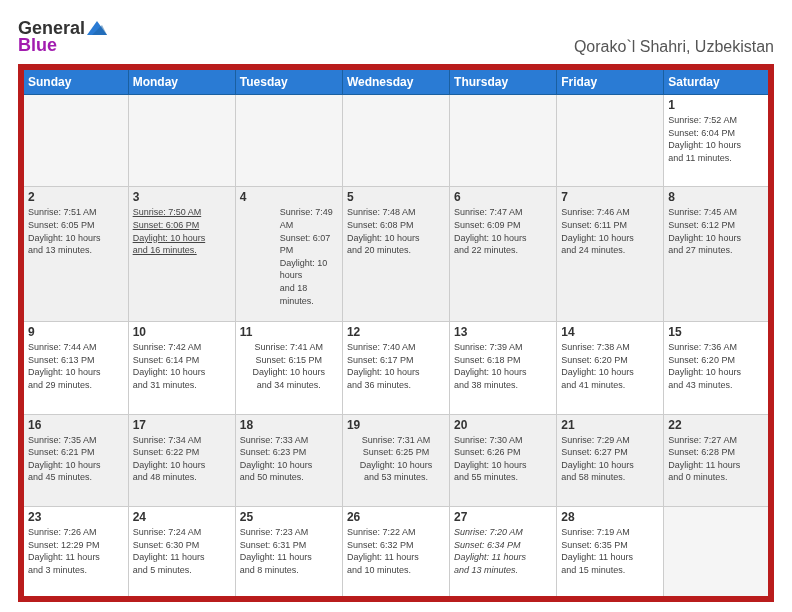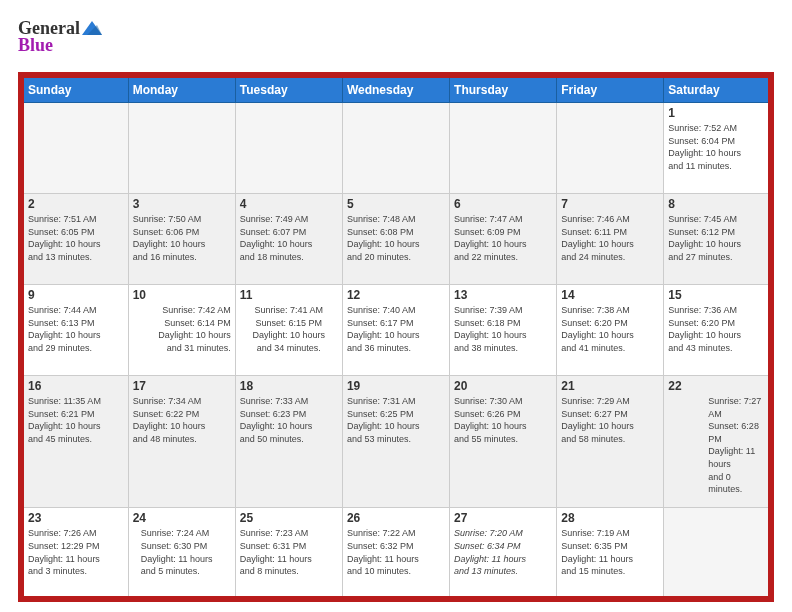--- a/index.html
+++ b/index.html
@@ -14,22 +14,21 @@
       width: 792px;
       height: 612px;
       padding: 18px 18px 10px 18px;
       display: flex;
       flex-direction: column;
     }
     .header {
       display: flex;
       justify-content: space-between;
       align-items: flex-end;
-      margin-bottom: 16px;
-      font-family: Liberation Serif, serif;
+      margin-bottom: 8px;
     }
     .logo {
       display: flex;
       align-items: center;
     }
     .logo-general { color: #333; }
     .logo-blue { color: #1a6bbf; }
     .title-block {
       text-align: right;
     }
@@ -103,20 +102,21 @@
           <span class="logo-general" style="font-size:18px;font-weight:bold;color:#333;">General</span>
           <svg width="20" height="16" viewBox="0 0 20 16" style="margin-left:2px;">
             <polygon points="0,14 10,0 20,14" fill="#2a7bd4"></polygon>
             <polygon points="5,14 15,4 20,14" fill="#1a5fa0" opacity="0.5"></polygon>
           </svg>
         </div>
         <span class="logo-blue" style="font-size:18px;font-weight:bold;color:#a21caf;display:block;margin-top:-4px;">Blue</span>
       </div>
     </div>
     <div class="title-block">
+      <div class="location-title">Qorako`l Shahri, Uzbekistan</div>
     </div>
   </div>
 
   <table class="calendar">
     <thead>
       <tr>
         <th>Sunday</th>
         <th>Monday</th>
         <th>Tuesday</th>
         <th>Wednesday</th>
@@ -144,28 +144,28 @@
         <tr class="row-shaded">
           <td>
             <div class="day-number">2</div>
             <div class="day-info" style="white-space: pre-line;">Sunrise: 7:51 AM
 Sunset: 6:05 PM
 Daylight: 10 hours
 and 13 minutes.</div>
           </td>
           <td>
             <div class="day-number">3</div>
-            <div class="day-info" style="white-space: pre-line;">Sunrise: 7:50 AM
+            <div class="day-info" style="white-space: pre-line; text-decoration: underline;">Sunrise: 7:50 AM
 Sunset: 6:06 PM
 Daylight: 10 hours
 and 16 minutes.</div>
           </td>
           <td>
             <div class="day-number">4</div>
-            <div class="day-info" style="white-space: pre-line;">Sunrise: 7:49 AM
+            <div class="day-info" style="white-space: pre-line; margin-left: 40px;">Sunrise: 7:49 AM
 Sunset: 6:07 PM
 Daylight: 10 hours
 and 18 minutes.</div>
           </td>
           <td>
             <div class="day-number">5</div>
             <div class="day-info" style="white-space: pre-line;">Sunrise: 7:48 AM
 Sunset: 6:08 PM
 Daylight: 10 hours
 and 20 minutes.</div>
@@ -195,21 +195,21 @@
         <tr class="row-white">
           <td>
             <div class="day-number">9</div>
             <div class="day-info" style="white-space: pre-line;">Sunrise: 7:44 AM
 Sunset: 6:13 PM
 Daylight: 10 hours
 and 29 minutes.</div>
           </td>
           <td>
             <div class="day-number">10</div>
-            <div class="day-info" style="white-space: pre-line; text-align: right;">Sunrise: 7:42 AM
+            <div class="day-info" style="white-space: pre-line;">Sunrise: 7:42 AM
 Sunset: 6:14 PM
 Daylight: 10 hours
 and 31 minutes.</div>
           </td>
           <td>
             <div class="day-number">11</div>
             <div class="day-info" style="white-space: pre-line; text-align: center;">Sunrise: 7:41 AM
 Sunset: 6:15 PM
 Daylight: 10 hours
 and 34 minutes.</div>
@@ -239,79 +239,79 @@
             <div class="day-number">15</div>
             <div class="day-info" style="white-space: pre-line;">Sunrise: 7:36 AM
 Sunset: 6:20 PM
 Daylight: 10 hours
 and 43 minutes.</div>
           </td>
         </tr>
         <tr class="row-shaded">
           <td>
             <div class="day-number">16</div>
-            <div class="day-info" style="white-space: pre-line;">Sunrise: 11:35 AM
+            <div class="day-info" style="white-space: pre-line;">Sunrise: 7:35 AM
 Sunset: 6:21 PM
 Daylight: 10 hours
 and 45 minutes.</div>
           </td>
           <td>
             <div class="day-number">17</div>
             <div class="day-info" style="white-space: pre-line;">Sunrise: 7:34 AM
 Sunset: 6:22 PM
 Daylight: 10 hours
 and 48 minutes.</div>
           </td>
           <td>
             <div class="day-number">18</div>
             <div class="day-info" style="white-space: pre-line;">Sunrise: 7:33 AM
 Sunset: 6:23 PM
 Daylight: 10 hours
 and 50 minutes.</div>
           </td>
           <td>
             <div class="day-number">19</div>
-            <div class="day-info" style="white-space: pre-line;">Sunrise: 7:31 AM
+            <div class="day-info" style="white-space: pre-line; text-align: center;">Sunrise: 7:31 AM
 Sunset: 6:25 PM
 Daylight: 10 hours
 and 53 minutes.</div>
           </td>
           <td>
             <div class="day-number">20</div>
             <div class="day-info" style="white-space: pre-line;">Sunrise: 7:30 AM
 Sunset: 6:26 PM
 Daylight: 10 hours
 and 55 minutes.</div>
           </td>
           <td>
             <div class="day-number">21</div>
             <div class="day-info" style="white-space: pre-line;">Sunrise: 7:29 AM
 Sunset: 6:27 PM
 Daylight: 10 hours
 and 58 minutes.</div>
           </td>
           <td>
             <div class="day-number">22</div>
-            <div class="day-info" style="white-space: pre-line; margin-left: 40px;">Sunrise: 7:27 AM
+            <div class="day-info" style="white-space: pre-line;">Sunrise: 7:27 AM
 Sunset: 6:28 PM
 Daylight: 11 hours
 and 0 minutes.</div>
           </td>
         </tr>
         <tr class="row-white">
           <td>
             <div class="day-number">23</div>
             <div class="day-info" style="white-space: pre-line;">Sunrise: 7:26 AM
 Sunset: 12:29 PM
 Daylight: 11 hours
 and 3 minutes.</div>
           </td>
           <td>
             <div class="day-number">24</div>
-            <div class="day-info" style="white-space: pre-line; margin-left: 8px;">Sunrise: 7:24 AM
+            <div class="day-info" style="white-space: pre-line;">Sunrise: 7:24 AM
 Sunset: 6:30 PM
 Daylight: 11 hours
 and 5 minutes.</div>
           </td>
           <td>
             <div class="day-number">25</div>
             <div class="day-info" style="white-space: pre-line;">Sunrise: 7:23 AM
 Sunset: 6:31 PM
 Daylight: 11 hours
 and 8 minutes.</div>

